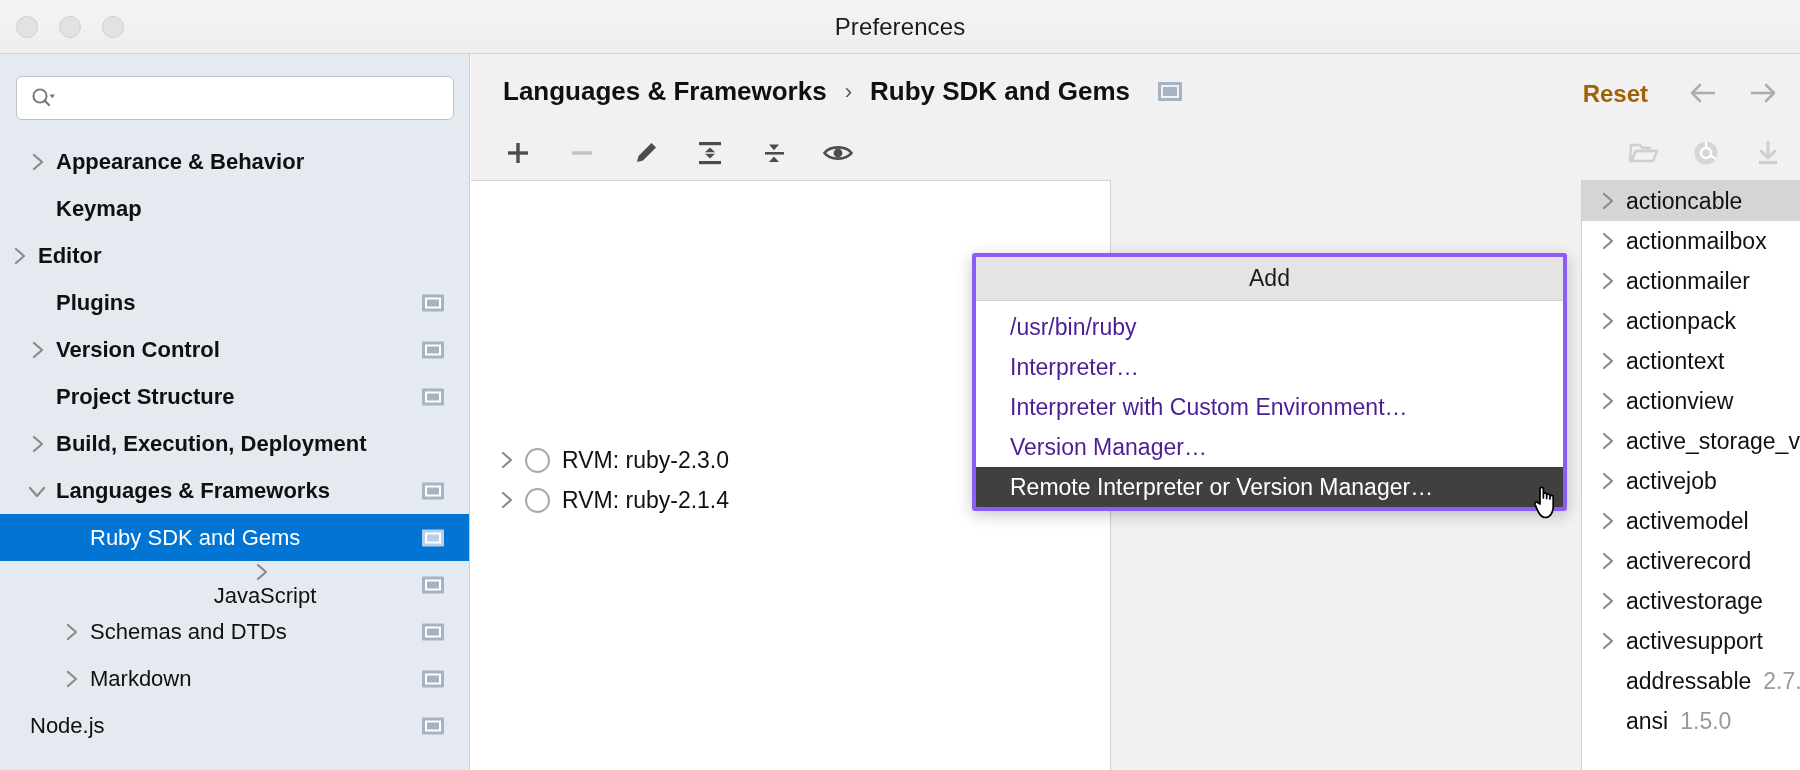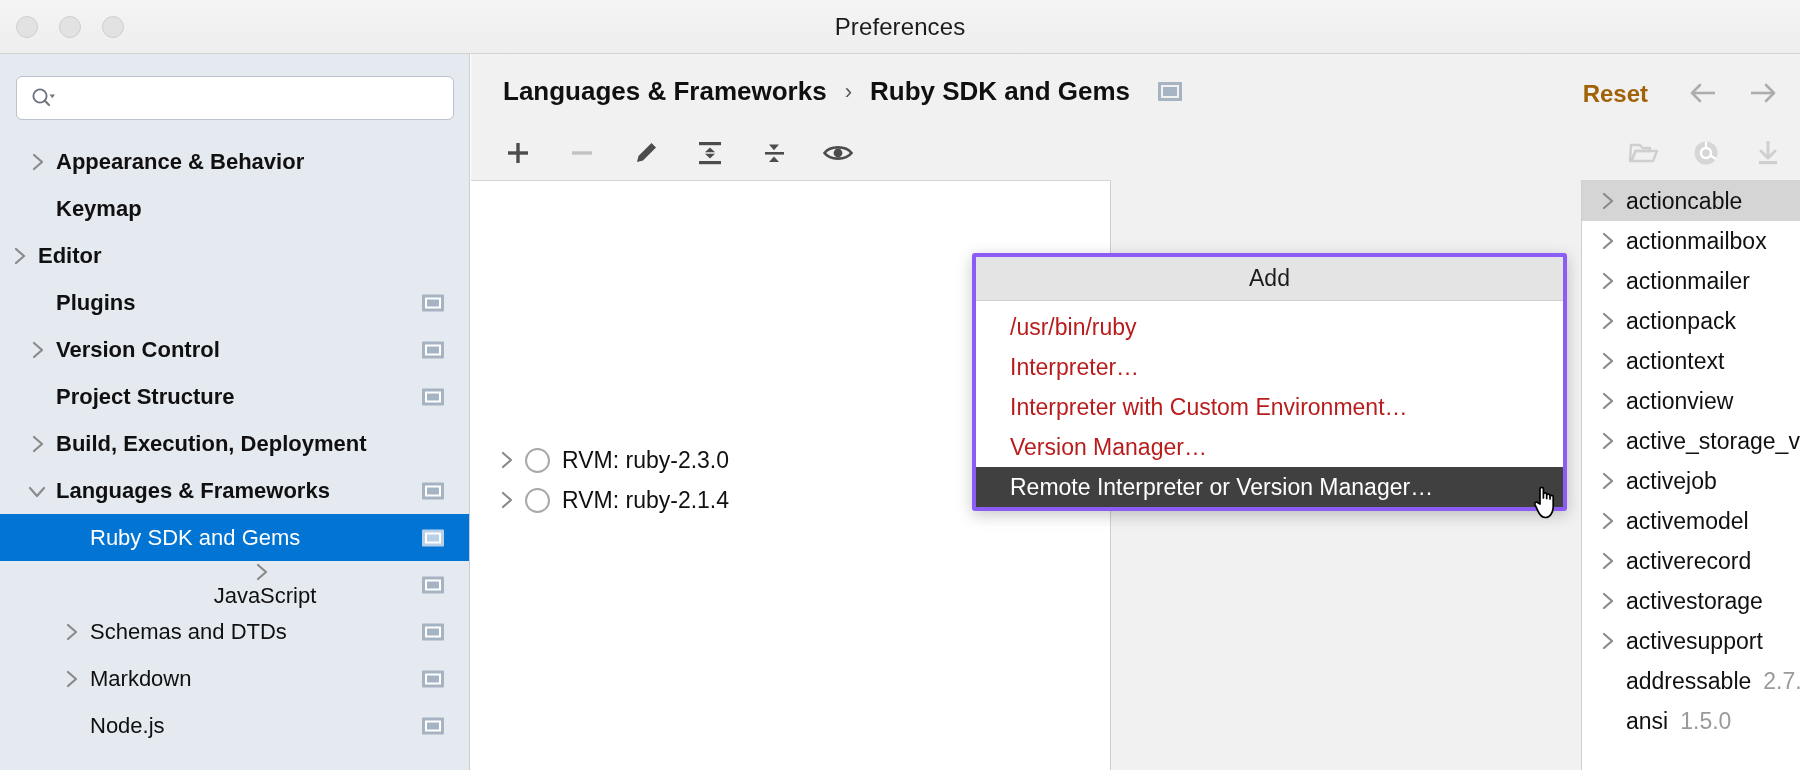--- a/index.html
+++ b/index.html
@@ -161,21 +161,21 @@
     box-shadow: 0 4px 16px rgba(0,0,0,.22);
     z-index: 40; overflow: hidden;
   }
   .add-menu-title {
     height: 44px; background: #e4e4e4; border-bottom: 1px solid #cfcfcf;
     display: flex; align-items: center; justify-content: center;
     font-size: 23px; color: #1c1c1c;
   }
   .add-menu-item {
     height: 40px; display: flex; align-items: center; padding-left: 34px;
-    font-size: 23px; color: #b91c1c; white-space: nowrap; cursor: default;
+    font-size: 23px; color: #4c1d95; white-space: nowrap; cursor: default;
   }
   .add-menu-item.highlight { background: #404040; color: #ffffff; }
   .add-menu-list { padding: 6px 0 3px 0; }
   .add-menu-list .add-menu-item.highlight { margin-bottom: -3px; }
 
   
   .cursor {
     position: absolute; left: 1060px; top: 424px;
     width: 34px; height: 46px; z-index: 60; pointer-events: none;
   }
@@ -293,21 +293,21 @@
           </div>
           <div class="tree-row" style="padding-left: 60px;">
             <span class="chev">
               <svg viewBox="0 0 22 22" width="22" height="22">
                 <polyline points="8,4 16,11 8,18" fill="none" stroke="#8a8a8a" stroke-width="2.2" stroke-linecap="round" stroke-linejoin="round"></polyline>
               </svg>
             </span>
             <span>Markdown</span>
             <span class="badge"></span>
           </div>
-          <div class="tree-row" style="padding-left: 60px;">
+          <div class="tree-row" style="">
             <span class="chev blank"></span>
             <span>Node.js</span>
             <span class="badge"></span>
           </div>
         </div>
     </div>
 
     <div class="content">
 
       <div class="header">

